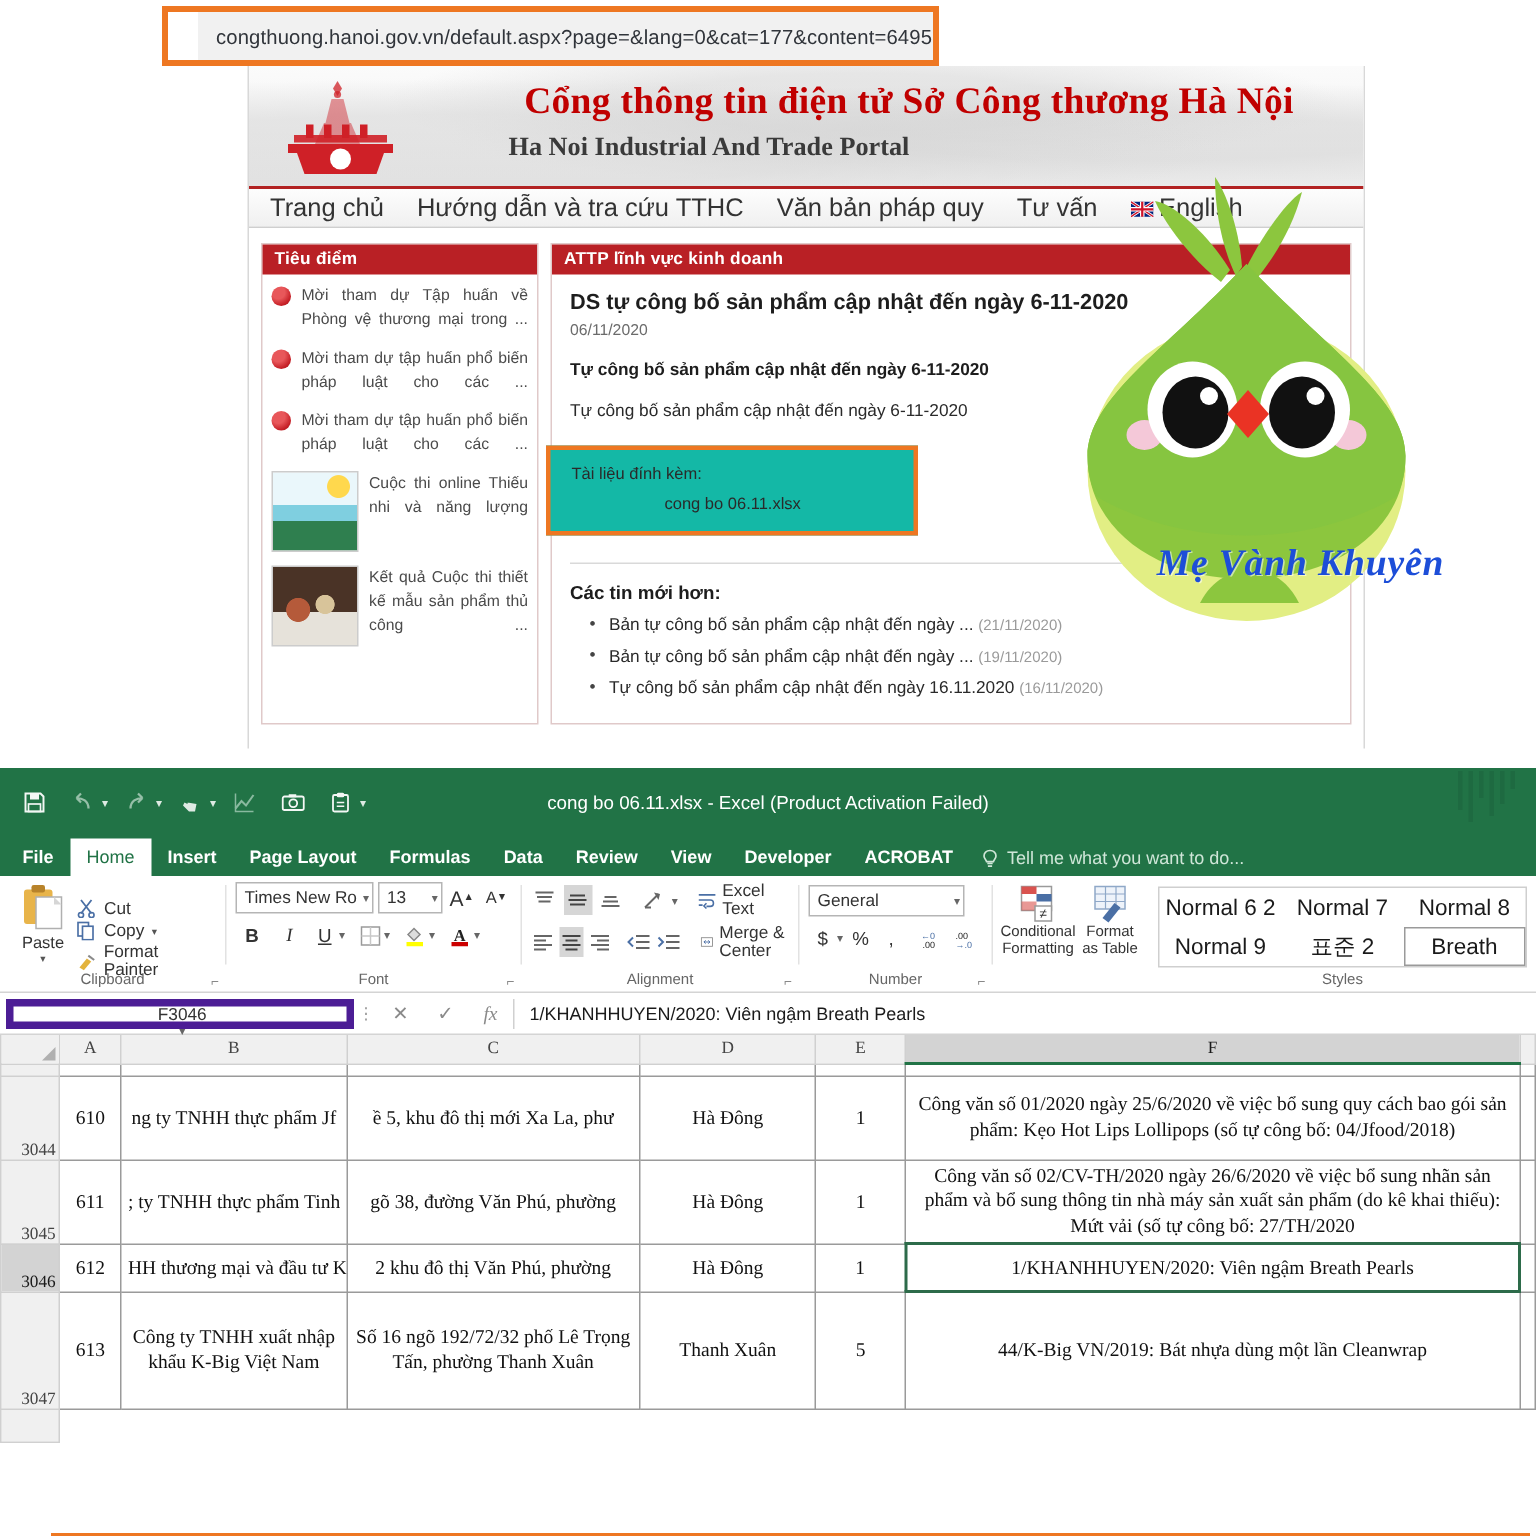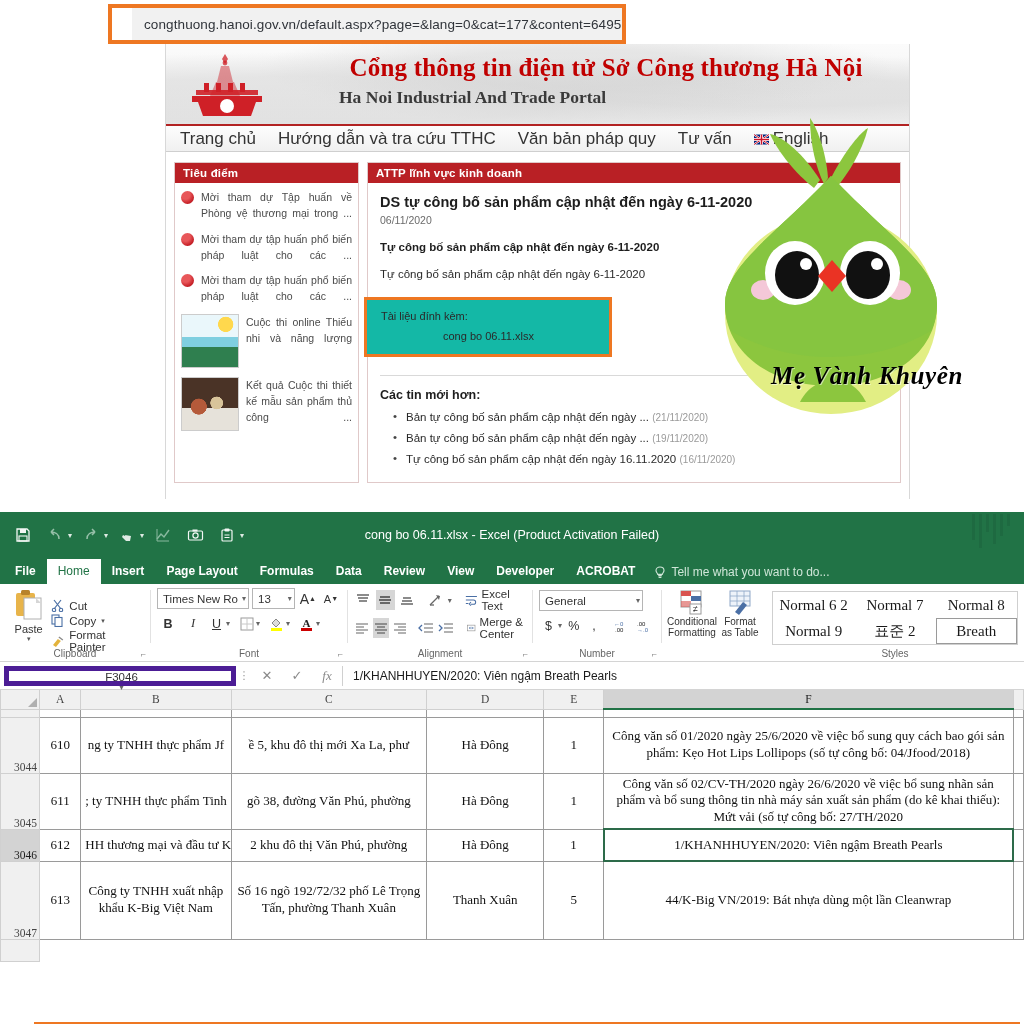--- a/index.html
+++ b/index.html
@@ -117,21 +117,21 @@
   .newer-li::before {
     content: "•"; position: absolute; left: -13px; top: -1px; color: #444444;
   }
   .newer-date { color: #9a9a9a; font-size: 10px; }
 
   
   #mascot { position: absolute; left: 700px; top: 118px; width: 268px; height: 300px; pointer-events: none; }
   #mascot-word {
     position: absolute; left: 752px; top: 362px; width: 230px;
     font-family: "Liberation Serif", serif; font-style: italic; font-weight: bold;
-    font-size: 25px; color: #000000; text-align: center; letter-spacing: .6px;
+    font-size: 25px; color: #1d4ed8; text-align: center; letter-spacing: .6px;
     text-shadow: 1px 1px 0 rgba(255,255,255,.55);
     pointer-events: none;
   }
 
   
   #excel { position: absolute; left: 0; top: 512px; width: 1024px; height: 512px; background: #ffffff; }
 
   #xl-titlebar {
     height: 46px; background: #217346; position: relative; color: #ffffff;
     display: flex; align-items: center;
@@ -215,21 +215,21 @@
     font-size: 10px; color: #333333; text-align: center; line-height: 1.1; cursor: pointer;
   }
 
   
   #g-styles { flex: 1; }
   #styles-grid {
     display: grid; grid-template-columns: repeat(3, 1fr); grid-template-rows: 26px 26px;
     border: 1px solid #cfcfcf; margin-top: 3px; height: 54px;
   }
   .style-cell {
-    font-family: Liberation Serif, serif; font-size: 15px; color: #1a1a1a;
+    font-family: Liberation Sans, sans-serif; font-size: 15px; color: #1a1a1a;
     display: flex; align-items: center; justify-content: center; cursor: pointer;
     border: 1px solid transparent;
   }
   .style-cell.sel { border: 1px solid #9a9a9a; background: #ffffff; }
 
   
   #fbar {
     height: 28px; background: #ffffff; border-bottom: 1px solid #d4d4d4;
     display: flex; align-items: center;
   }

